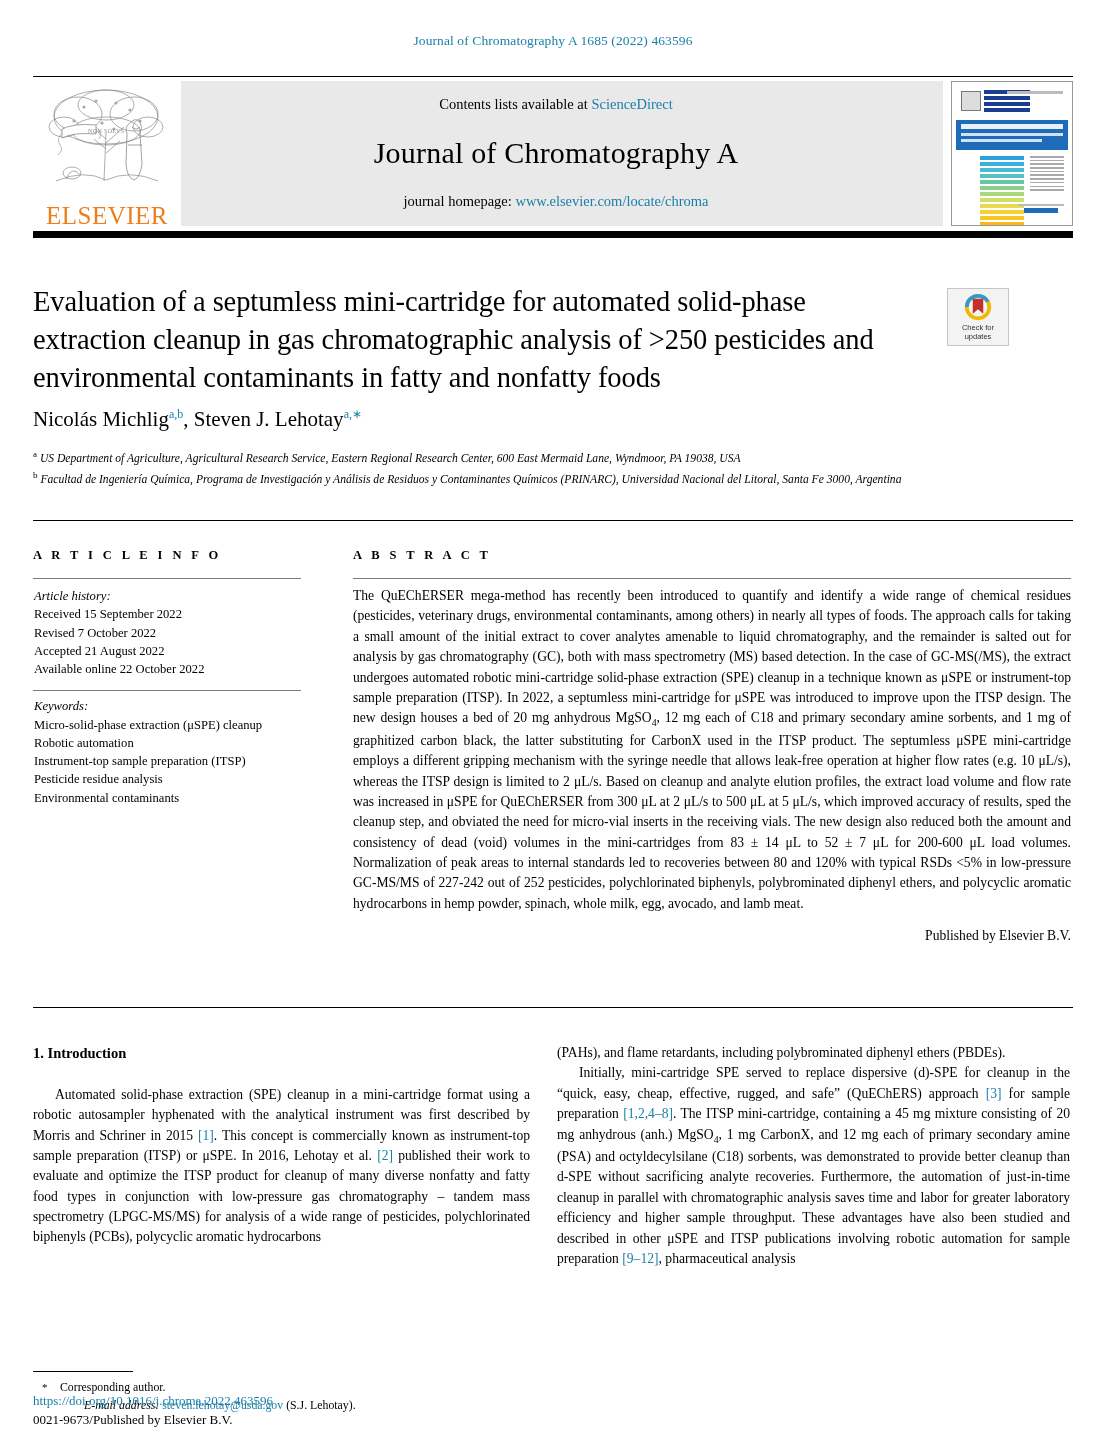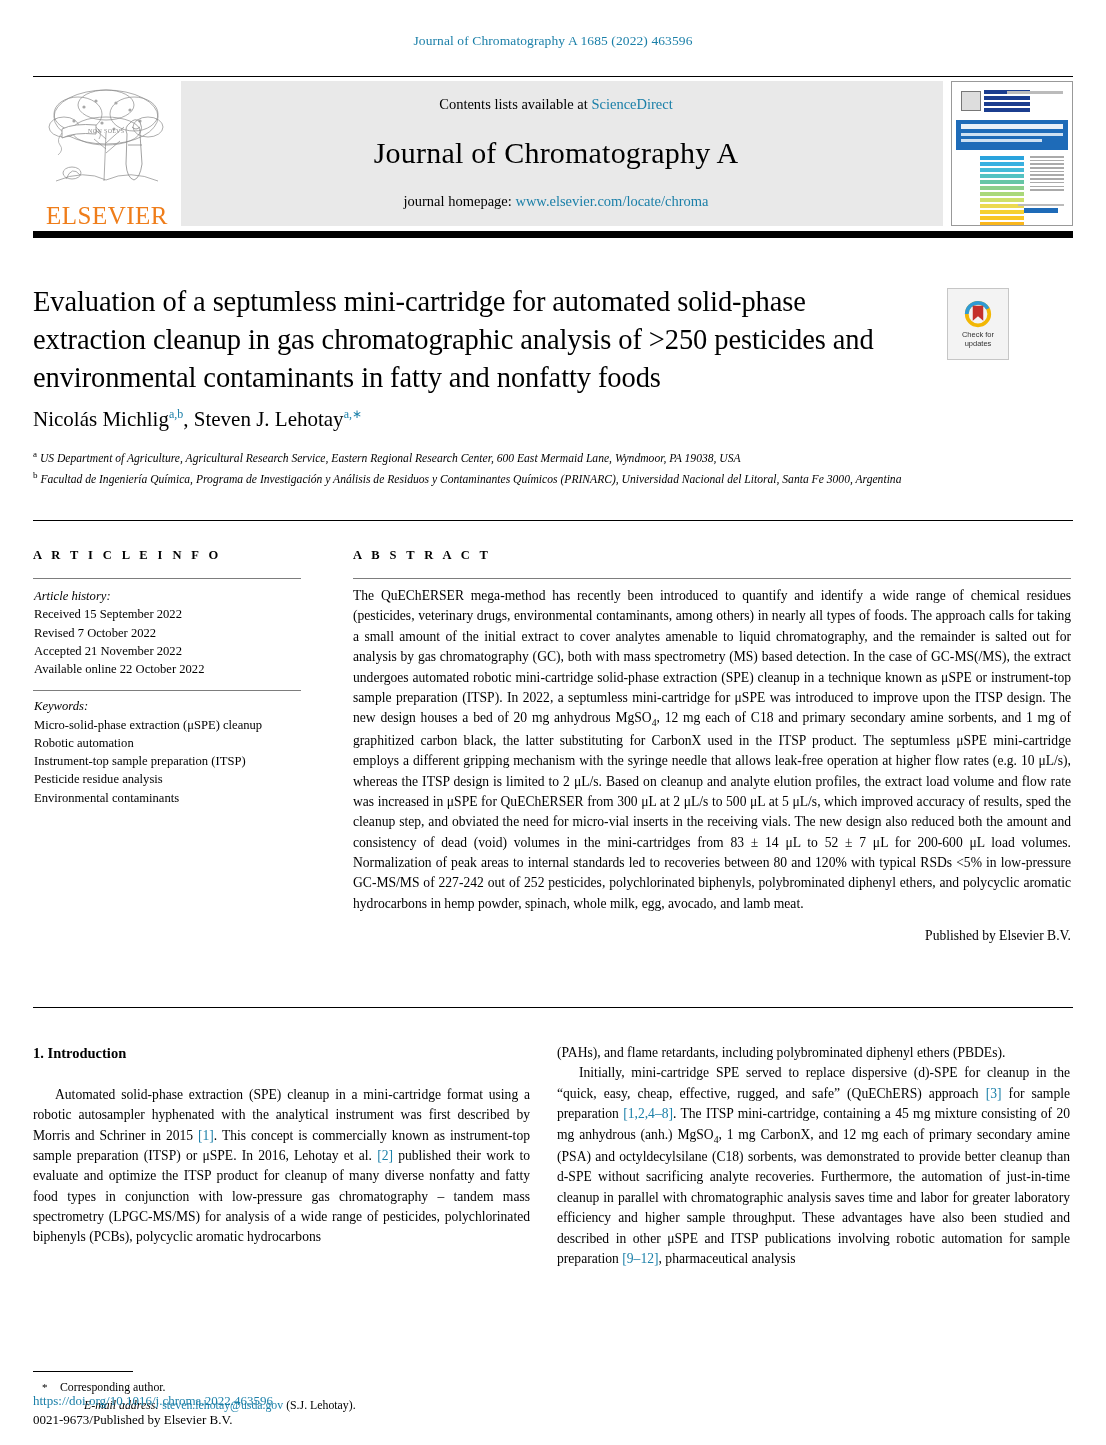--- a/index.html
+++ b/index.html
@@ -130,21 +130,21 @@
     font-size: 11.6px;
     font-style: italic;
     line-height: 1.58;
     font-family: "Liberation Serif", serif;
   }
   .affil sup { font-style: normal; font-size: 9px; vertical-align: super; }
 
   .crossmark {
     position: absolute;
     top: 288px; left: 947px;
-    width: 62px; height: 72px;
+    width: 62px; height: 58px;
     border: 1px solid #c6c6c6;
     background: #f3f3f3;
     display: flex; flex-direction: column;
     align-items: center; justify-content: center;
   }
   .cm-label {
     font-size: 7.5px; line-height: 1.15;
     text-align: center; color: #333;
     font-family: "Liberation Sans", sans-serif;
     margin-top: 2px;
@@ -391,21 +391,21 @@
   <div class="sec-head" style="top:548px; left:33px;">A R T I C L E   I N F O</div>
   <div class="sec-head" style="top:548px; left:353px;">A B S T R A C T</div>
 
   <div class="rule-grey" style="top:578px; left:33px; width:268px;"></div>
   <div class="rule-grey" style="top:578px; left:353px; width:718px;"></div>
 
   <div class="info-col">
     <div class="it">Article history:</div>
     <div>Received 15 September 2022</div>
     <div>Revised 7 October 2022</div>
-    <div>Accepted 21 November 2022</div>
+    <div>Accepted 21 August 2022</div>
     <div>Available online 22 October 2022</div>
     <div class="kw-block">
       <div class="it">Keywords:</div>
       <div>Micro-solid-phase extraction (μSPE) cleanup</div>
       <div>Robotic automation</div>
       <div>Instrument-top sample preparation (ITSP)</div>
       <div>Pesticide residue analysis</div>
       <div>Environmental contaminants</div>
     </div>
   </div>

